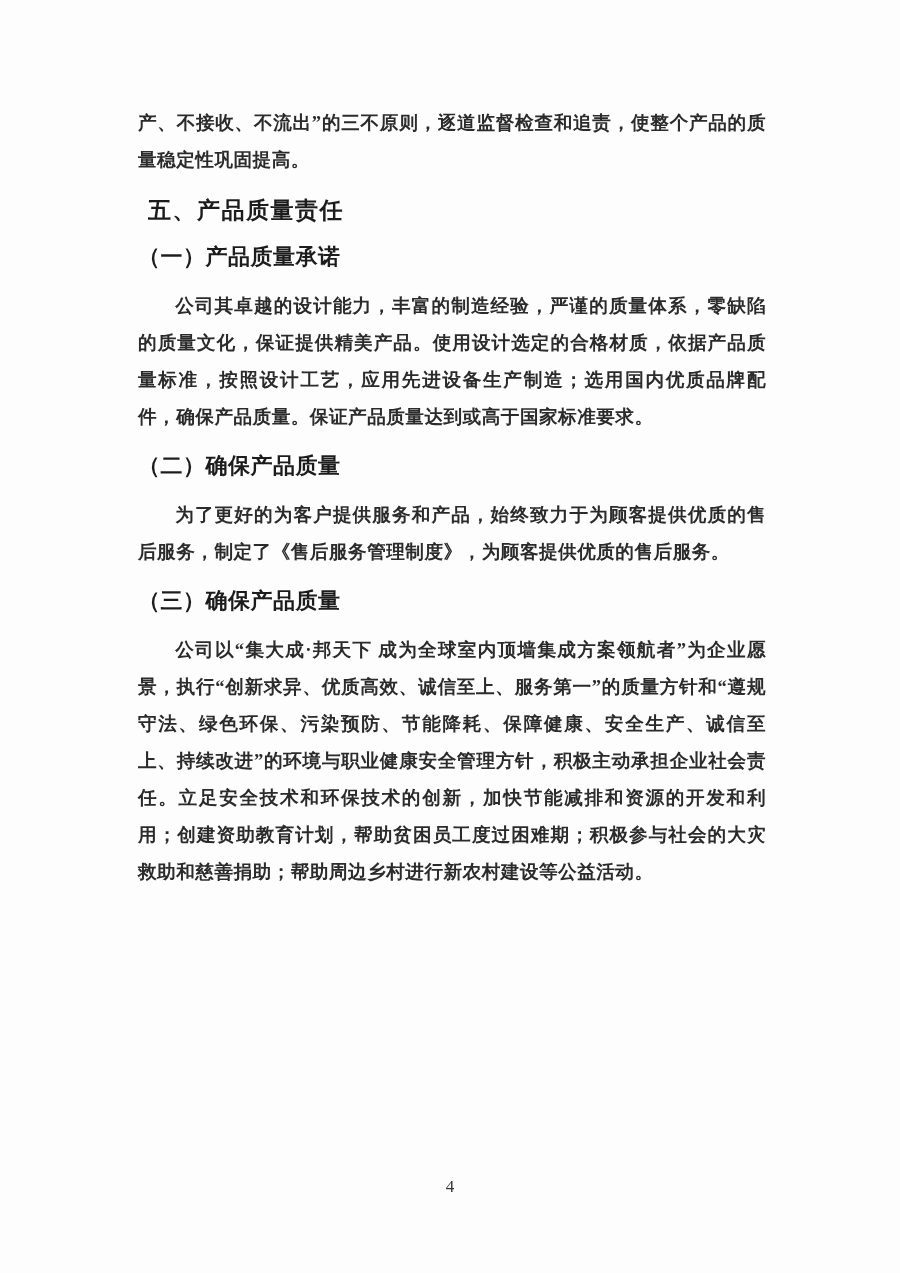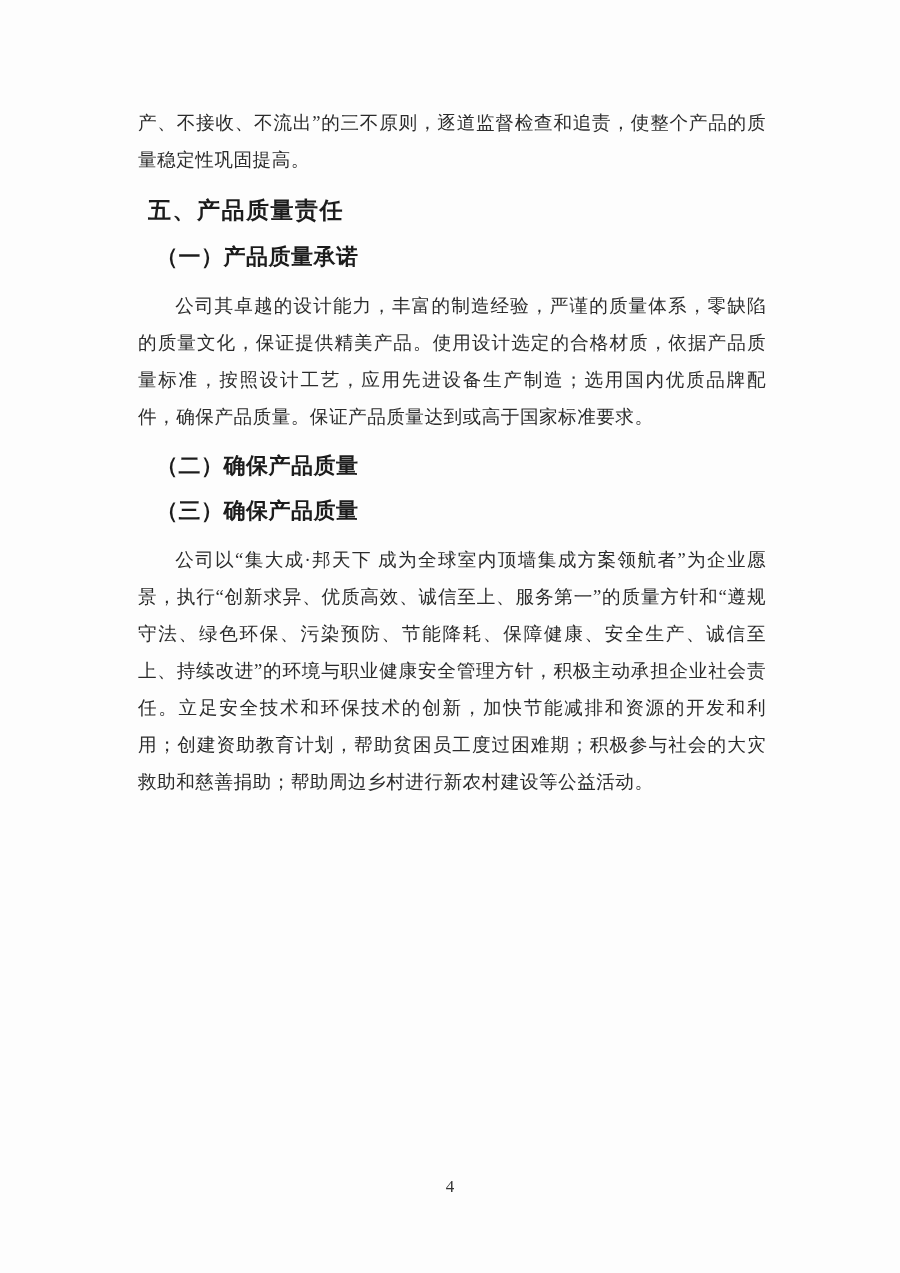--- a/index.html
+++ b/index.html
@@ -20,40 +20,41 @@
     left: 138px;
     top: 104px;
     width: 628px;
   }
   .body-para {
     font-size: 18.6px;
     line-height: 37px;
     text-align: justify;
     margin: 14px 0;
     letter-spacing: 0.5px;
+    font-weight: bold;
   }
   .body-para.first {
     margin-top: 0;
   }
   .body-para.indent {
     text-indent: 2em;
   }
   .sec-heading {
     font-size: 23px;
     font-weight: bold;
     color: #1c1c1c;
     margin: 18px 0 16px 10px;
     letter-spacing: 1.5px;
     line-height: 30px;
   }
   .sub-heading {
     font-size: 22px;
     font-weight: bold;
     color: #1c1c1c;
-    margin: 16px 18px;
+    margin: 16px 0;
     letter-spacing: 0.5px;
     line-height: 29px;
   }
   .page-number {
     position: absolute;
     bottom: 76px;
     left: 0;
     width: 100%;
     text-align: center;
     font-size: 17px;
@@ -69,20 +70,21 @@
 
 
   <div class="sec-heading">五、产品质量责任</div>
 
   <div class="sub-heading">（一）产品质量承诺</div>
 
   <p class="body-para indent">公司其卓越的设计能力，丰富的制造经验，严谨的质量体系，零缺陷的质量文化，保证提供精美产品。使用设计选定的合格材质，依据产品质量标准，按照设计工艺，应用先进设备生产制造；选用国内优质品牌配件，确保产品质量。保证产品质量达到或高于国家标准要求。</p>
 
   <div class="sub-heading">（二）确保产品质量</div>
 
+  <p class="body-para indent">为了更好的为客户提供服务和产品，始终致力于为顾客提供优质的售后服务，制定了《售后服务管理制度》，为顾客提供优质的售后服务。</p>
 
   <div class="sub-heading">（三）确保产品质量</div>
 
   <p class="body-para indent">公司以“集大成·邦天下 成为全球室内顶墙集成方案领航者”为企业愿景，执行“创新求异、优质高效、诚信至上、服务第一”的质量方针和“遵规守法、绿色环保、污染预防、节能降耗、保障健康、安全生产、诚信至上、持续改进”的环境与职业健康安全管理方针，积极主动承担企业社会责任。立足安全技术和环保技术的创新，加快节能减排和资源的开发和利用；创建资助教育计划，帮助贫困员工度过困难期；积极参与社会的大灾救助和慈善捐助；帮助周边乡村进行新农村建设等公益活动。</p>
 
 </div>
 
 <div class="page-number">4</div>
 
 </body></html>

